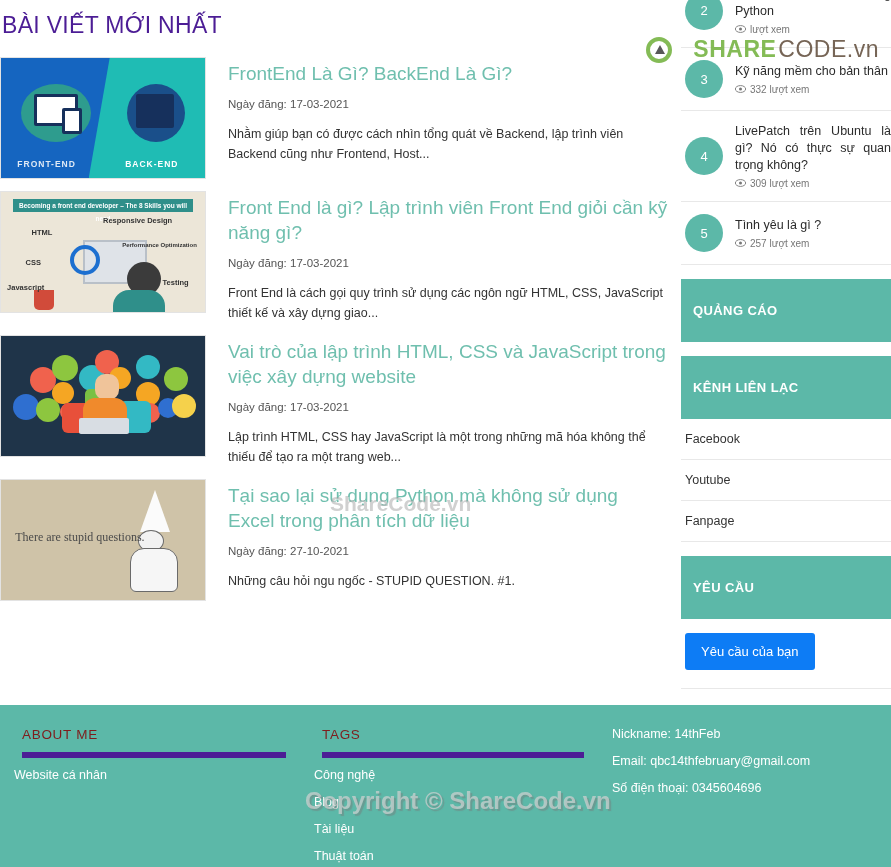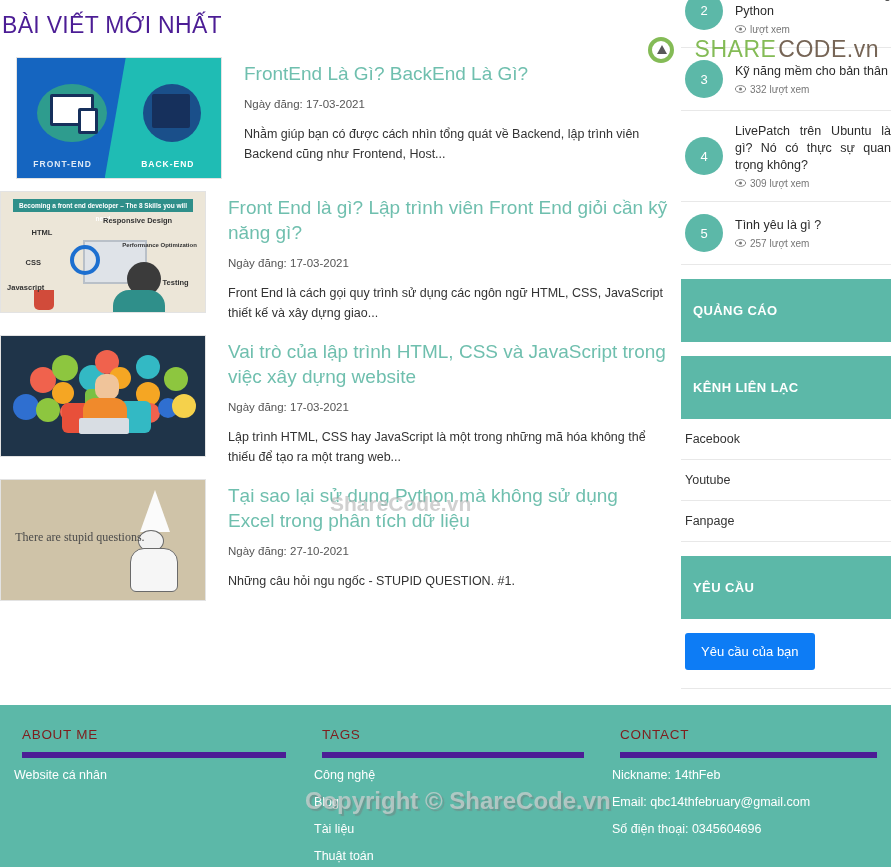--- a/index.html
+++ b/index.html
@@ -31,21 +31,21 @@
   }
   .post-body { padding-left: 22px; padding-top: 4px; flex: 1; }
   .post-title {
     color: #6fbfae; font-size: 19px; line-height: 25px;
     font-weight: 400; margin: 0 0 12px 0; cursor: pointer;
   }
   .post-date { color: #555; font-size: 11.5px; margin: 0 0 14px 0; }
   .post-desc { color: #333; font-size: 12.5px; line-height: 20px; margin: 0; }
 
   
-  .th1 { background: #1565c0; margin-left: 16px; }
+  .th1 { background: #1565c0; }
   .th1 .right { position: absolute; right: 0; top: 0; width: 57%; height: 100%; background: #1fbcb4;
                 clip-path: polygon(18% 0, 100% 0, 100% 100%, 0 100%); }
   .th1 .c1 { position:absolute; left:10%; top:22%; width:70px; height:58px; border-radius:50%; background:#2e9c8e; }
   .th1 .c2 { position:absolute; left:62%; top:22%; width:58px; height:58px; border-radius:50%; background:#1a4f8a; }
   .th1 .scr { position:absolute; left:16%; top:30%; width:44px; height:32px; background:#fff; border:3px solid #16305c; border-radius:2px;}
   .th1 .scr2{ position:absolute; left:30%; top:42%; width:20px; height:26px; background:#fff; border:3px solid #16305c; border-radius:2px;}
   .th1 .srv { position:absolute; left:66%; top:30%; width:38px; height:34px; background:#16305c; border-radius:2px;}
   .th1 .lbl-l{ position:absolute; left:8%; bottom:9px; color:#dfe9f5; font-size:8.5px; font-weight:bold; letter-spacing:1px;}
   .th1 .lbl-r{ position:absolute; right:13%; bottom:9px; color:#ffffff; font-size:8.5px; font-weight:bold; letter-spacing:1px;}
 
@@ -115,21 +115,21 @@
   .flink { cursor:pointer; }
   .bottombar { background:#111; color:#fff; text-align:center; font-size:11.5px; padding:8px 0; }
   .bottombar b { font-weight:bold; }
 
   
   .wm { position:absolute; pointer-events:none; }
   .wm-logo { top:36px; right:12px; display:flex; align-items:center; gap:5px; opacity:.92; }
   .wm-logo .mark { width:26px; height:26px; border-radius:50%; border:4px solid #7ab648; position:relative; }
   .wm-logo .mark::after { content:""; position:absolute; left:5px; top:4px; width:0;height:0;
      border-left:5px solid transparent;border-right:5px solid transparent;border-bottom:9px solid #4a4a4a;}
-  .wm-logo .t1 { color:#7ab648; font-size:23px; font-weight:normal; letter-spacing:.5px;margin-left:16px; }
+  .wm-logo .t1 { color:#7ab648; font-size:23px; font-weight:bold; letter-spacing:.5px;margin-left:16px; }
   .wm-logo .t2 { color:#6b5848; font-size:23px; letter-spacing:.5px; margin-left:-3px; }
   .wm-mid {
     top:492px; left:330px; font-size:21px; font-weight:bold;
     color:rgba(150,150,150,.45); text-shadow:1px 1px 0 rgba(255,255,255,.55);
   }
   .wm-copy {
     bottom:52px; left:305px; font-size:24px; font-weight:bold;
     color:rgba(210,210,210,.70); text-shadow:2px 2px 1px rgba(120,120,120,.45);
   }
 </style>
@@ -320,21 +320,20 @@
     </div>
     <div class="fcol tags">
       <h4>TAGS</h4>
       <div class="flink">Công nghệ</div>
       <div class="flink">Blog</div>
       <div class="flink">Tài liệu</div>
       <div class="flink">Thuật toán</div>
       <div class="flink">Stupid Questions</div>
     </div>
     <div class="fcol contact">
-      <h4>CONTACT</h4>
       <p>Nickname: 14thFeb</p>
       <p>Email: qbc14thfebruary@gmail.com</p>
       <p>Số điện thoại: 0345604696</p>
     </div>
   </div>
 
   <div class="bottombar">
     <b>Design by</b><span> Bùi Công Quỳnh</span>
   </div>
 

